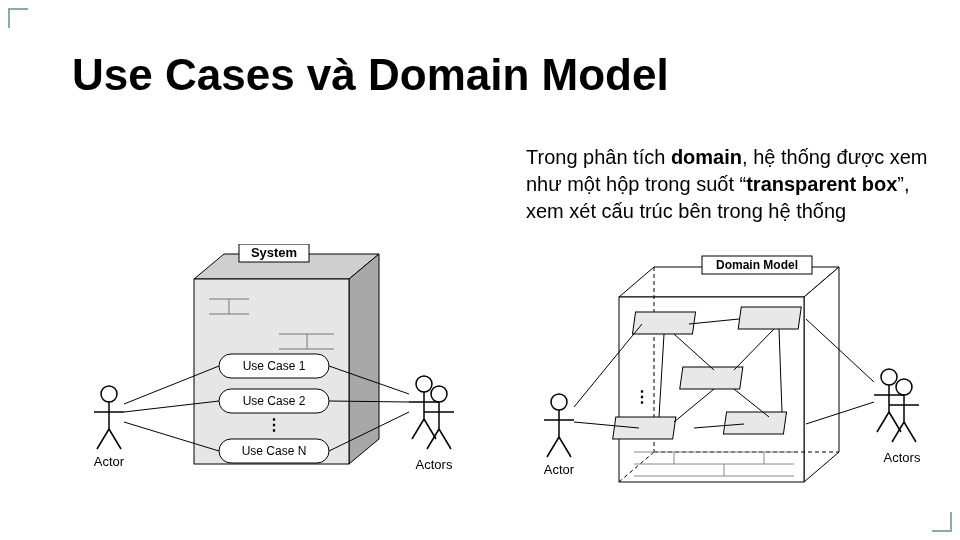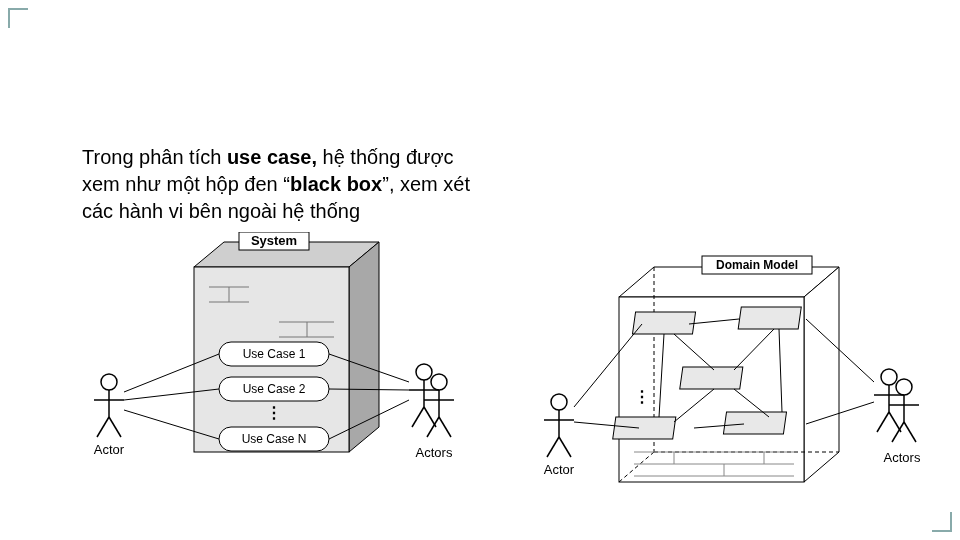--- a/index.html
+++ b/index.html
@@ -6,36 +6,37 @@
   .slide{position:relative;width:960px;height:540px;box-sizing:border-box;border:4px solid #fff;}
   .corner{position:absolute;width:18px;height:18px;border:2px solid #8aa;}
   .corner.tl{top:4px;left:4px;border-right:none;border-bottom:none;}
   .corner.br{bottom:4px;right:4px;border-left:none;border-top:none;}
   .title{position:absolute;top:46px;left:68px;font-size:44px;font-weight:bold;}
   .para{position:absolute;top:140px;width:400px;font-size:20px;line-height:1.35;}
   .para.left{left:78px;}
   .para.right{left:522px;width:410px;}
   .para b{font-weight:bold;}
   .dia{position:absolute;}
-  .dia.left{left:75px;top:228px;width:395px;height:275px;}
+  .dia.left{left:75px;top:240px;width:395px;height:275px;}
   .dia.right{left:520px;top:240px;width:415px;height:275px;margin-top:8px;}
   svg text{font-family:Arial,Helvetica,sans-serif;}
 </style>
 </head>
 <body>
 
 <div class="slide">
   <div class="corner tl"></div>
   <div class="corner br"></div>
 
+  <div class="title">Use Cases và Domain Model</div>
 
-  <div class="para left">
-    <span>Trong phân tích </span><b>use case,</b><span> hệ thống được xem như một hộp đen  “</span><b>black box</b><span>”, xem xét các hành vi bên ngoài hệ thống</span>
+
+  <div class="para right">
+    <span>Trong phân tích </span><b>domain</b><span>, hệ thống được xem như một hộp trong suốt “</span><b>transparent box</b><span>”, xem xét cấu trúc bên trong hệ thống</span>
   </div>
-
 
   <div class="dia left">
     <svg viewBox="0 0 395 275" width="395" height="275">
 
       <polygon points="115,35 270,35 300,10 145,10" fill="#cfcfcf" stroke="#000"></polygon>
 
       <polygon points="270,35 300,10 300,195 270,220" fill="#a8a8a8" stroke="#000"></polygon>
 
       <rect x="115" y="35" width="155" height="185" fill="#e6e6e6" stroke="#000"></rect>
 

